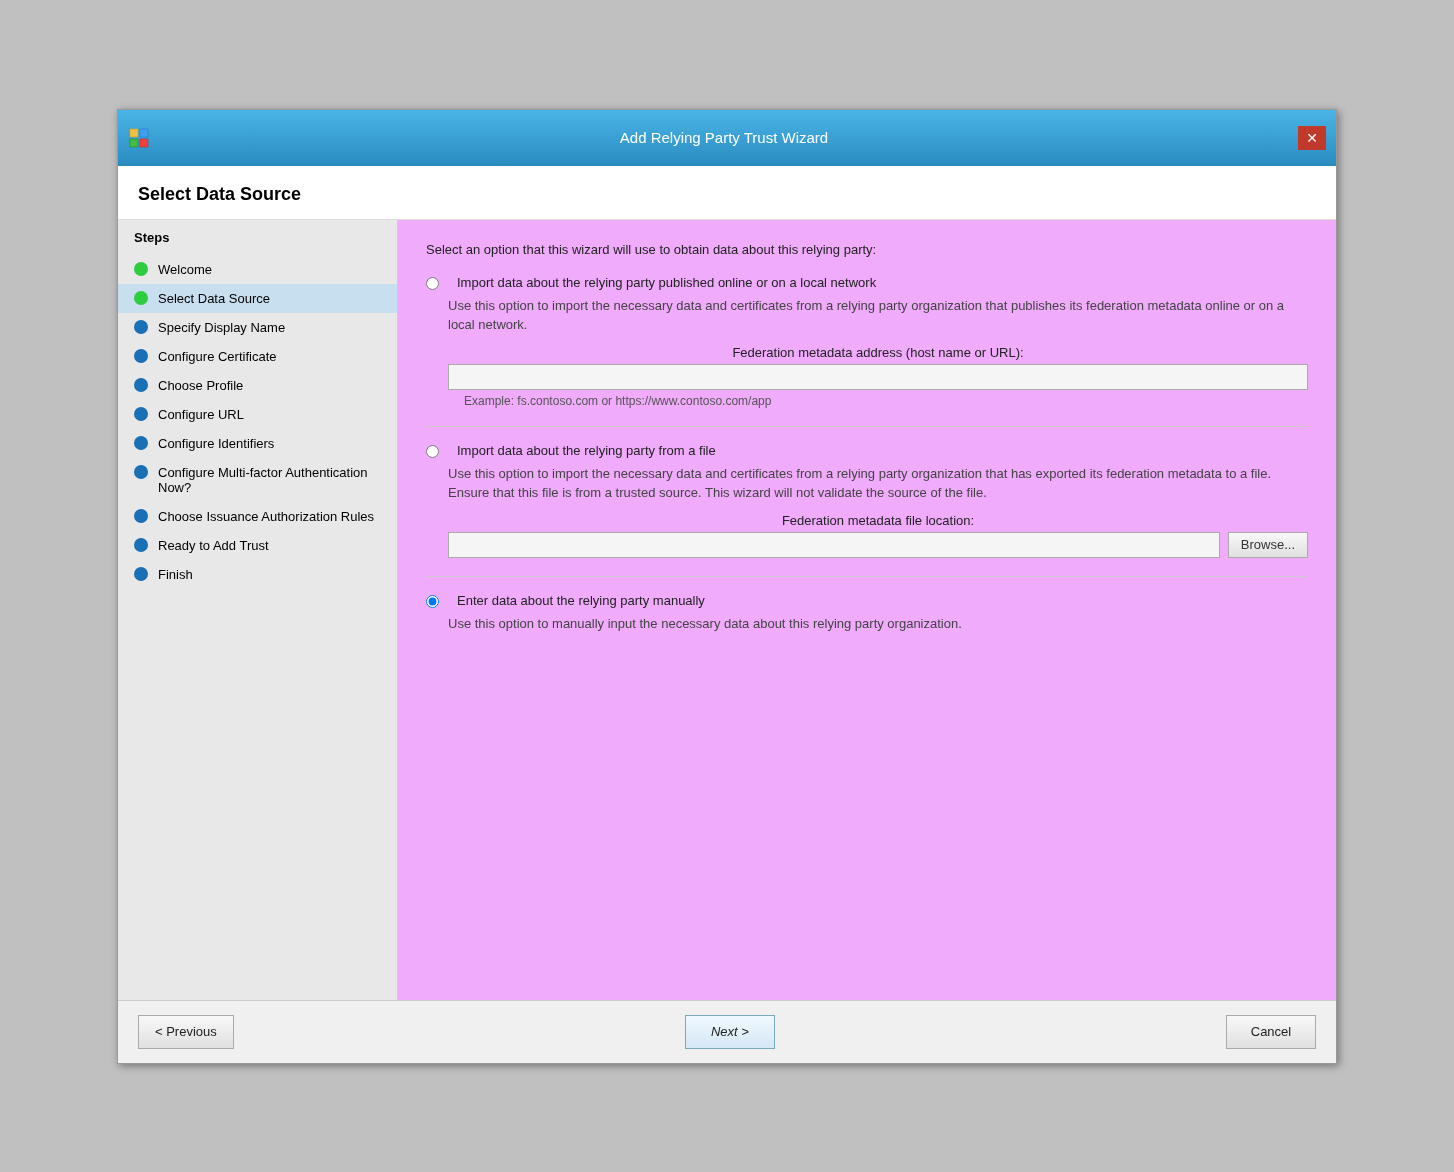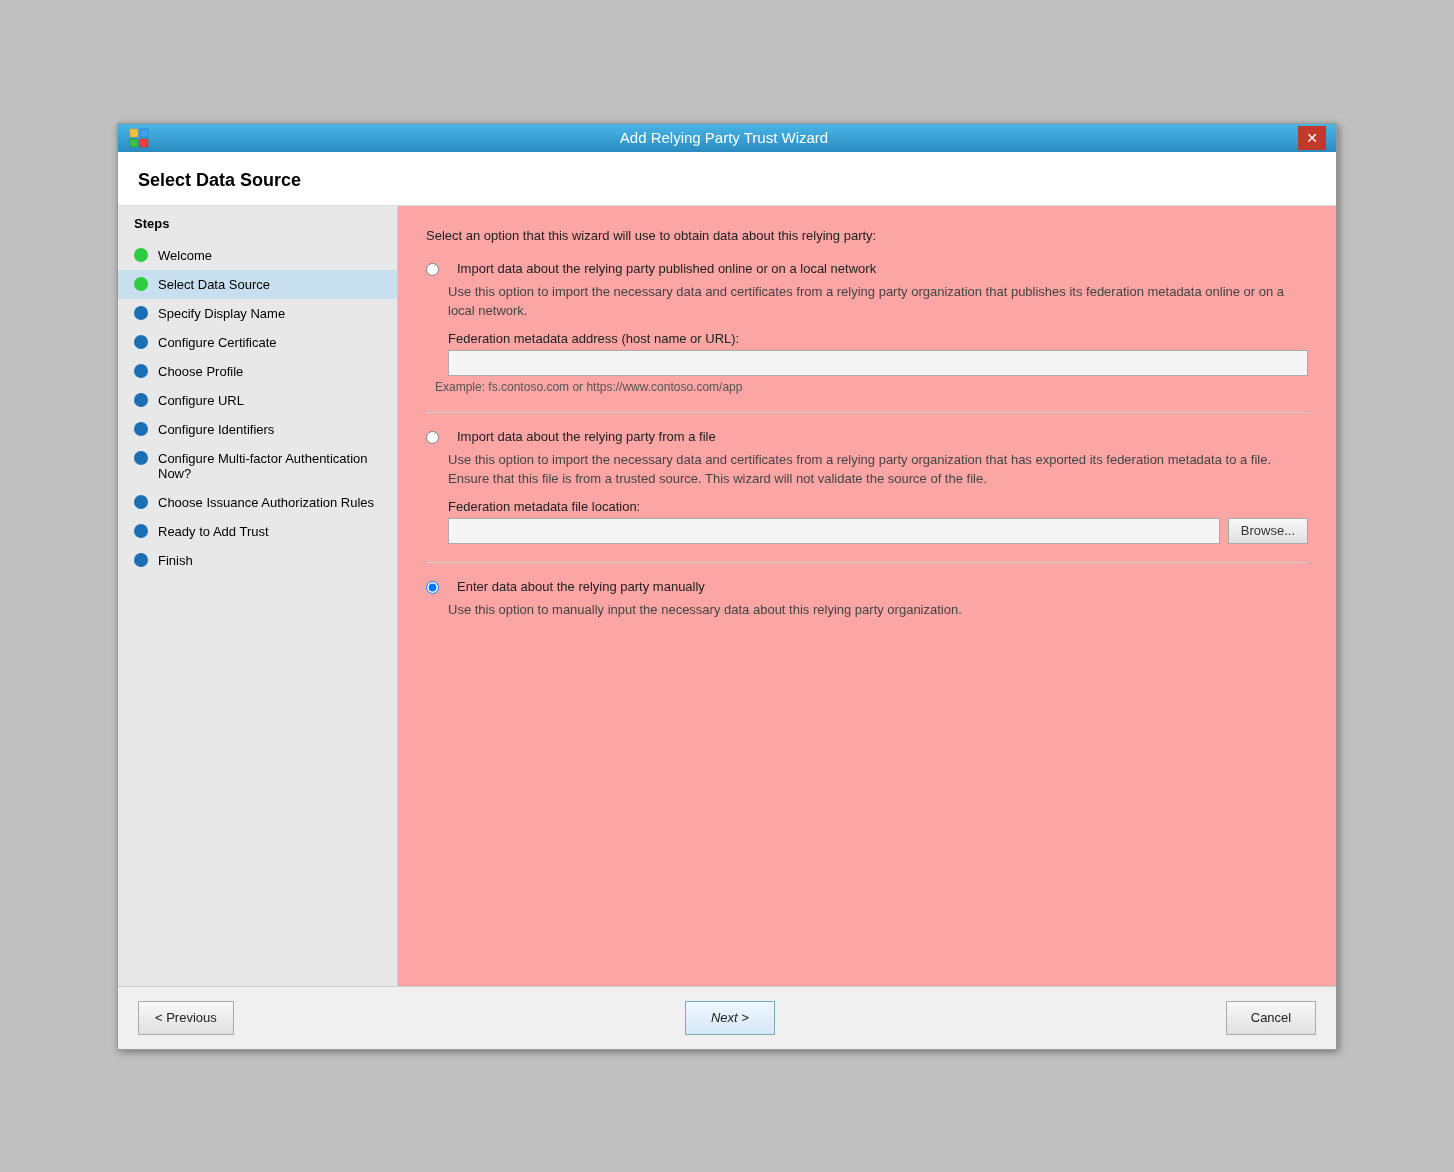--- a/index.html
+++ b/index.html
@@ -7,21 +7,21 @@
 
     .window {
       width: 1220px;
       background: #fff;
       border: 1px solid #999;
       box-shadow: 2px 2px 8px rgba(0,0,0,0.4);
     }
 
     .title-bar {
       background: linear-gradient(to bottom, #4ab5e8, #2a8bbf);
-      height: 28px;
+      height: 56px;
       display: flex;
       align-items: center;
       justify-content: space-between;
       padding: 0 10px;
       color: white;
       gap: 25px;
     }
 
     .title-bar-icon {
       width: 22px;
@@ -108,21 +108,21 @@
       align-items: center;
       justify-content: center;
     }
 
     .step-dot.green { background: #2ecc40; }
     .step-dot.blue { background: #1a6fb5; }
 
     .main-panel {
       flex: 1;
       padding: 22px 28px;
-      background: #fca5a5;
+      background: #f0abfc;
     }
 
     .main-description {
       font-size: 13px;
       color: #222;
       margin-bottom: 18px;
     }
 
     .option-block {
       margin-bottom: 18px;
@@ -153,40 +153,41 @@
       margin-left: 22px;
       margin-bottom: 10px;
       line-height: 1.5;
     }
 
     .field-label {
       font-size: 13px;
       color: #222;
       margin-left: 22px;
       margin-bottom: 4px;
+      text-align: center;
     }
 
     .text-input {
       margin-left: 22px;
       width: calc(100% - 22px);
       height: 26px;
       border: 1px solid #aaa;
       background: #fff;
       padding: 2px 6px;
       font-size: 13px;
       color: #333;
     }
 
     .text-input:disabled {
       background: #f5f5f5;
       color: #999;
     }
 
     .example-text {
-      margin-left: 9px;
+      margin-left: 38px;
       font-size: 12px;
       color: #555;
       margin-top: 4px;
     }
 
     .file-row {
       display: flex;
       align-items: flex-end;
       margin-left: 22px;
       gap: 8px;

